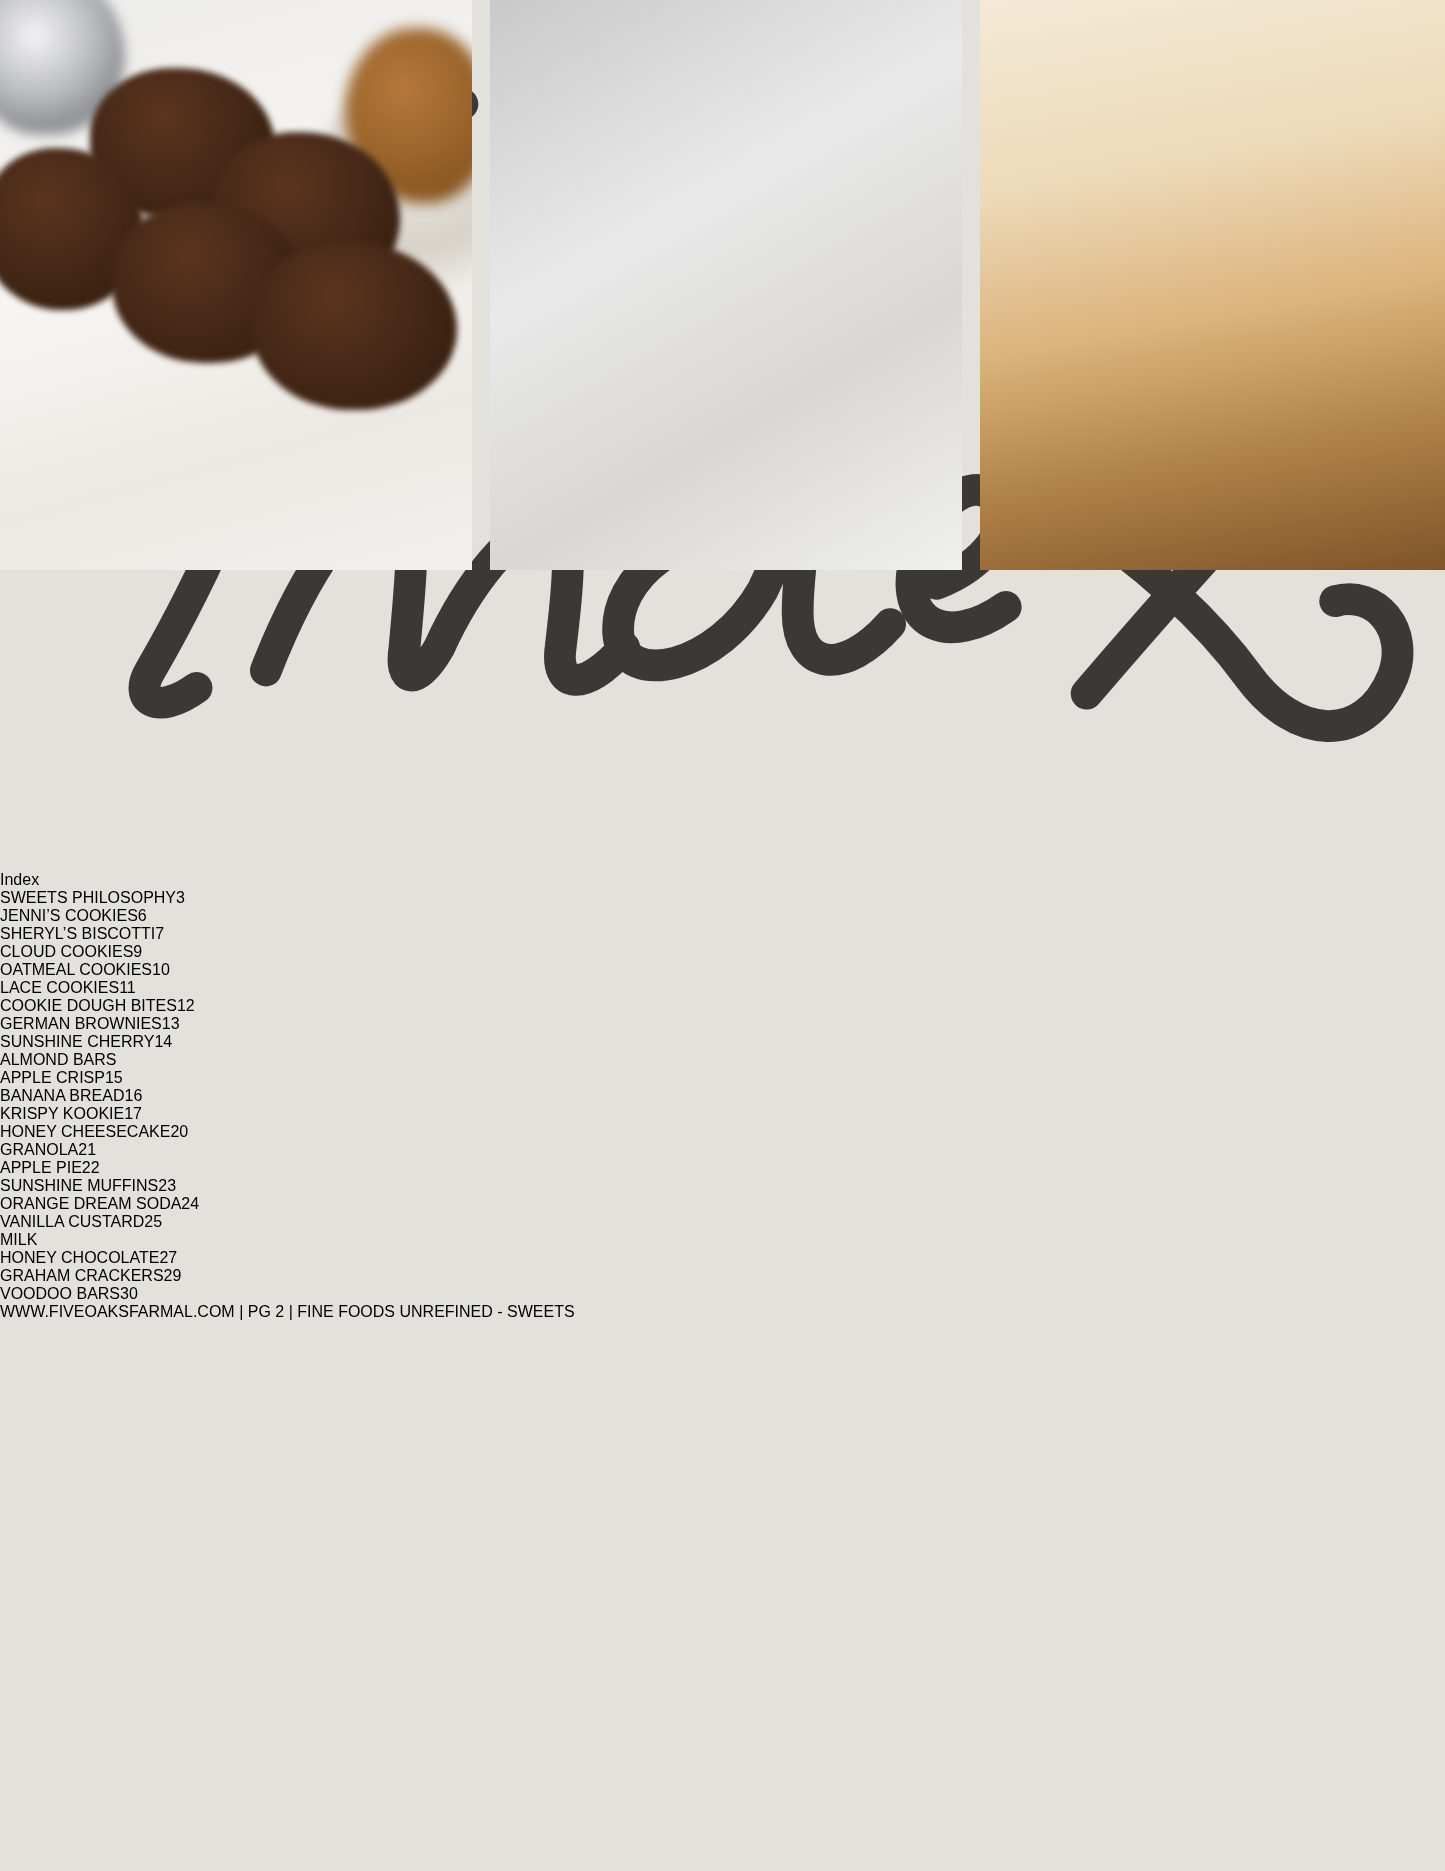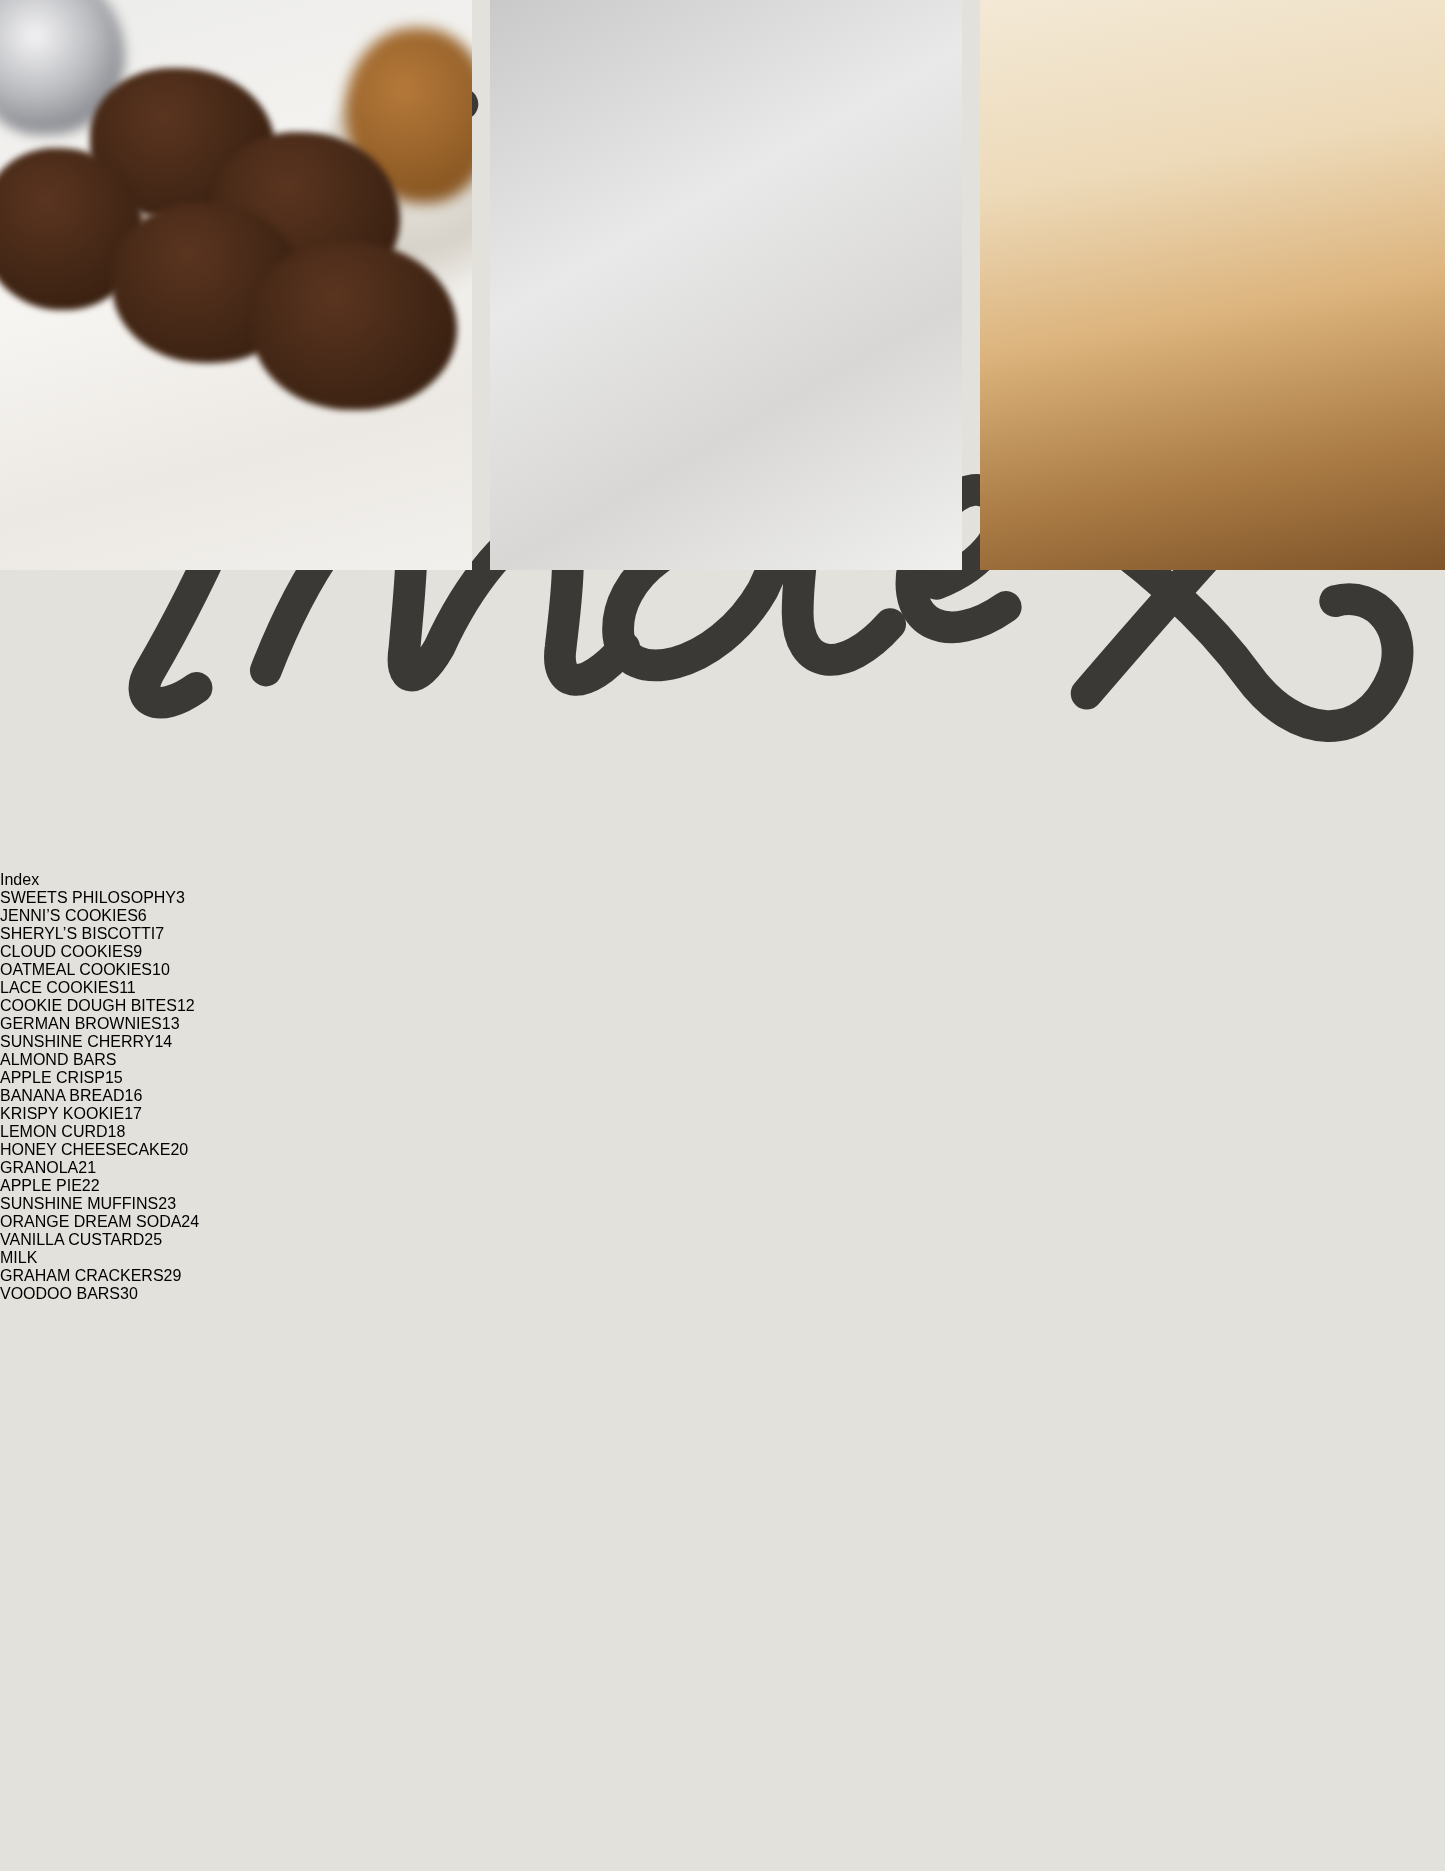--- a/index.html
+++ b/index.html
@@ -202,25 +202,26 @@
       <div class="row"><span class="label">LACE COOKIES</span><span class="pagenum">11</span></div>
       <div class="row"><span class="label">COOKIE DOUGH BITES</span><span class="pagenum">12</span></div>
       <div class="row"><span class="label">GERMAN BROWNIES</span><span class="pagenum">13</span></div>
       <div class="row"><span class="label">SUNSHINE CHERRY</span><span class="pagenum">14</span></div>
       <div class="row"><span class="label">ALMOND BARS</span><span class="pagenum"></span></div>
       <div class="row"><span class="label">APPLE CRISP</span><span class="pagenum">15</span></div>
       <div class="row"><span class="label">BANANA BREAD</span><span class="pagenum">16</span></div>
       <div class="row"><span class="label">KRISPY KOOKIE</span><span class="pagenum">17</span></div>
     </div>
   <div class="col col-right">
-      <div class="row"><span class="label">LEMON CURD</span><span class="pagenum">18</span></div>
       <div class="row"><span class="label">HONEY CHEESECAKE</span><span class="pagenum">20</span></div>
       <div class="row"><span class="label">GRANOLA</span><span class="pagenum">21</span></div>
       <div class="row"><span class="label">APPLE PIE</span><span class="pagenum">22</span></div>
       <div class="row"><span class="label">SUNSHINE MUFFINS</span><span class="pagenum">23</span></div>
       <div class="row"><span class="label">ORANGE DREAM SODA</span><span class="pagenum">24</span></div>
       <div class="row"><span class="label">VANILLA CUSTARD</span><span class="pagenum">25</span></div>
       <div class="row"><span class="label">MILK</span><span class="pagenum"></span></div>
+      <div class="row"><span class="label">HONEY CHOCOLATE</span><span class="pagenum">27</span></div>
       <div class="row"><span class="label">GRAHAM CRACKERS</span><span class="pagenum">29</span></div>
       <div class="row"><span class="label">VOODOO BARS</span><span class="pagenum">30</span></div>
     </div>
 
+  <div class="footer">WWW.FIVEOAKSFARMAL.COM | PG 2 | FINE FOODS UNREFINED - SWEETS</div>
 </div>
 
 </body></html>

